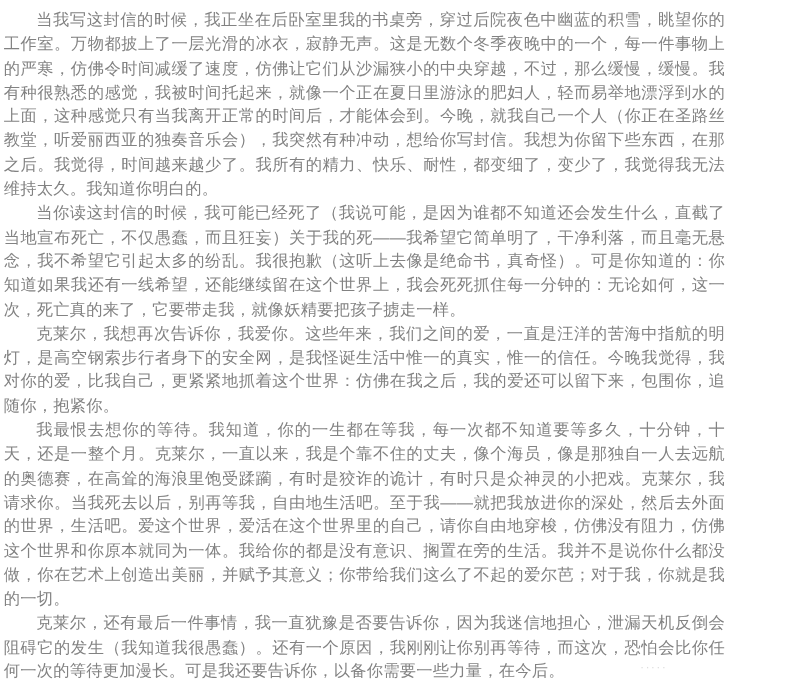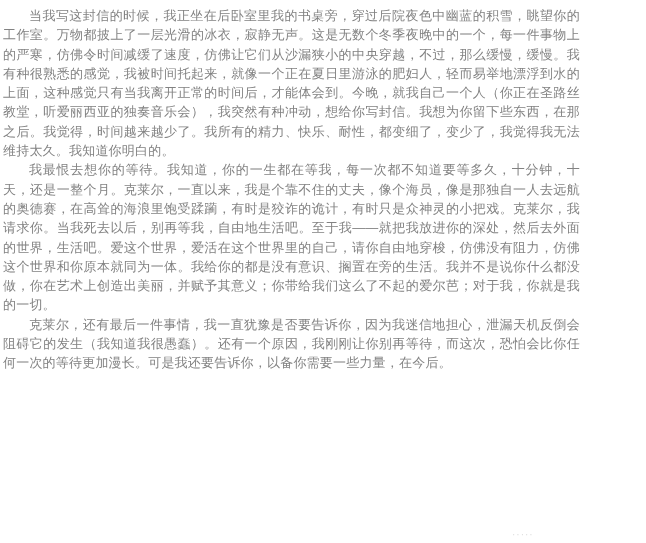--- a/index.html
+++ b/index.html
@@ -39,16 +39,18 @@
     line-height: 12px;
     letter-spacing: 1px;
     pointer-events: none;
   }
 </style>
 </head>
 <body>
 
 <div class="page">
   <p class="para">当我写这封信的时候，我正坐在后卧室里我的书桌旁，穿过后院夜色中幽蓝的积雪，眺望你的工作室。万物都披上了一层光滑的冰衣，寂静无声。这是无数个冬季夜晚中的一个，每一件事物上的严寒，仿佛令时间减缓了速度，仿佛让它们从沙漏狭小的中央穿越，不过，那么缓慢，缓慢。我有种很熟悉的感觉，我被时间托起来，就像一个正在夏日里游泳的肥妇人，轻而易举地漂浮到水的上面，这种感觉只有当我离开正常的时间后，才能体会到。今晚，就我自己一个人（你正在圣路丝教堂，听爱丽西亚的独奏音乐会），我突然有种冲动，想给你写封信。我想为你留下些东西，在那之后。我觉得，时间越来越少了。我所有的精力、快乐、耐性，都变细了，变少了，我觉得我无法维持太久。我知道你明白的。</p>
+  <p class="para">当你读这封信的时候，我可能已经死了（我说可能，是因为谁都不知道还会发生什么，直截了当地宣布死亡，不仅愚蠢，而且狂妄）关于我的死——我希望它简单明了，干净利落，而且毫无悬念，我不希望它引起太多的纷乱。我很抱歉（这听上去像是绝命书，真奇怪）。可是你知道的：你知道如果我还有一线希望，还能继续留在这个世界上，我会死死抓住每一分钟的：无论如何，这一次，死亡真的来了，它要带走我，就像妖精要把孩子掳走一样。</p>
+  <p class="para">克莱尔，我想再次告诉你，我爱你。这些年来，我们之间的爱，一直是汪洋的苦海中指航的明灯，是高空钢索步行者身下的安全网，是我怪诞生活中惟一的真实，惟一的信任。今晚我觉得，我对你的爱，比我自己，更紧紧地抓着这个世界：仿佛在我之后，我的爱还可以留下来，包围你，追随你，抱紧你。</p>
   <p class="para">我最恨去想你的等待。我知道，你的一生都在等我，每一次都不知道要等多久，十分钟，十天，还是一整个月。克莱尔，一直以来，我是个靠不住的丈夫，像个海员，像是那独自一人去远航的奥德赛，在高耸的海浪里饱受蹂躏，有时是狡诈的诡计，有时只是众神灵的小把戏。克莱尔，我请求你。当我死去以后，别再等我，自由地生活吧。至于我——就把我放进你的深处，然后去外面的世界，生活吧。爱这个世界，爱活在这个世界里的自己，请你自由地穿梭，仿佛没有阻力，仿佛这个世界和你原本就同为一体。我给你的都是没有意识、搁置在旁的生活。我并不是说你什么都没做，你在艺术上创造出美丽，并赋予其意义；你带给我们这么了不起的爱尔芭；对于我，你就是我的一切。</p>
   <p class="para">克莱尔，还有最后一件事情，我一直犹豫是否要告诉你，因为我迷信地担心，泄漏天机反倒会阻碍它的发生（我知道我很愚蠢）。还有一个原因，我刚刚让你别再等待，而这次，恐怕会比你任何一次的等待更加漫长。可是我还要告诉你，以备你需要一些力量，在今后。</p>
   <div class="clipped-artifact">·····</div>
 </div>
 
 </body></html>

